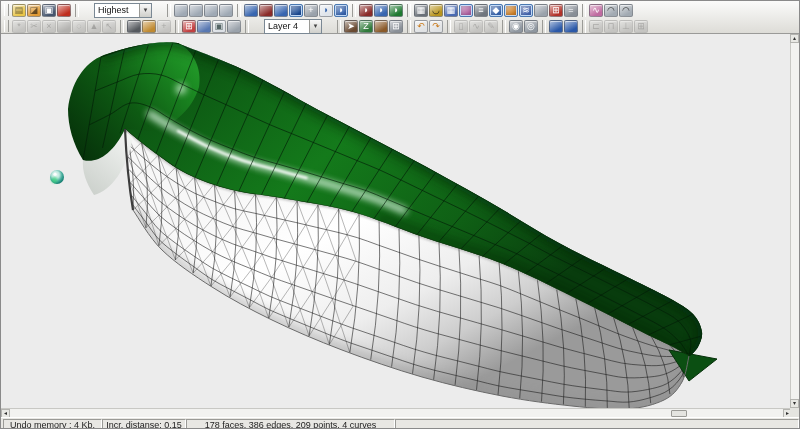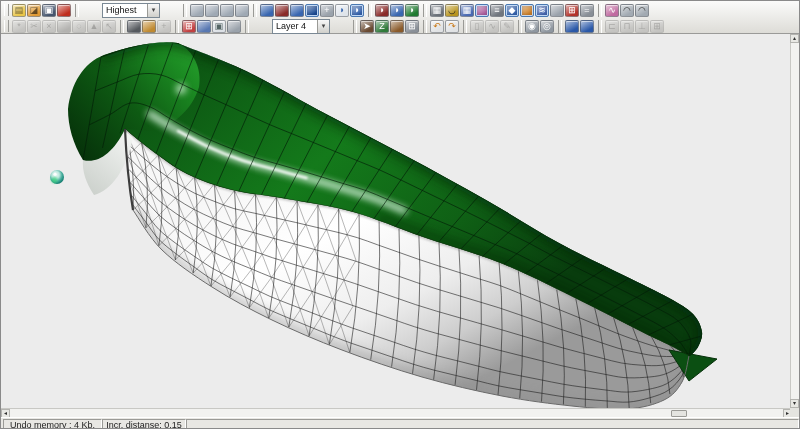--- a/index.html
+++ b/index.html
@@ -12,21 +12,21 @@
   #trow1{top:1px;} #trow2{top:17px;}
   .grip{width:3px;height:12px;border-left:1px solid #fff;border-right:1px solid #9a9a96;margin:0 3px 0 1px;}
   .ico{width:14px;height:13px;flex:0 0 auto;border-radius:2px;margin-right:1px;display:inline-flex;
        align-items:center;justify-content:center;font-size:9px;line-height:1;box-sizing:border-box;
        border:1px solid rgba(100,105,112,.6);box-shadow:inset 0 1px 0 rgba(255,255,255,.55);cursor:pointer;}
   .ico span{pointer-events:none;}
   .ico.pressed{border-color:#4a78b0;box-shadow:inset 0 0 0 1px rgba(205,228,255,.9),inset 0 0 4px rgba(0,10,40,.35);}
   .ico.disabled{filter:grayscale(1);opacity:.42;cursor:default;}
   .tsep{width:2px;height:13px;border-left:1px solid #9a9a96;border-right:1px solid #fff;margin:0 3px;flex:0 0 auto;}
   .dropdown{width:58px;height:15px;background:#fff;border:1px solid #7a8894;display:inline-flex;
-            align-items:center;margin:0 20px;box-sizing:border-box;cursor:pointer;flex:0 0 auto;}
+            align-items:center;margin:0 12px;box-sizing:border-box;cursor:pointer;flex:0 0 auto;}
   .ddtext{flex:1;font-size:9px;padding-left:3px;color:#111;white-space:nowrap;overflow:hidden;}
   .ddarrow{width:11px;height:13px;background:linear-gradient(#f8f8f8,#cfcfcb);border-left:1px solid #9a9a96;
            font-size:7px;color:#444;display:flex;align-items:center;justify-content:center;}
   
   .viewport{position:absolute;left:0;top:33px;width:791px;height:374px;background:#ececec;overflow:hidden;}
   
   .vscroll{position:absolute;right:0;top:33px;width:9px;height:374px;background:#f2f2f0;border-left:1px solid #c8c8c4;box-sizing:border-box;}
   .hscroll{position:absolute;left:0;top:407px;width:791px;height:9px;background:#f2f2f0;border-top:1px solid #c8c8c4;box-sizing:border-box;}
   .sarrow{position:absolute;width:9px;height:9px;background:#e8e8e4;border:1px solid #b4b4b0;box-sizing:border-box;
           font-size:6px;line-height:7px;text-align:center;color:#333;cursor:pointer;}
@@ -499,15 +499,16 @@
   <div class="hscroll">
     <span class="sarrow" id="hlt" style="left:0;top:0">◂</span>
     <span class="sthumb" id="hthumb" style="left: 670px;"></span>
     <span class="sarrow" id="hrt" style="right:0;top:0">▸</span>
   </div>
   <div class="scorner"></div>
 
   <div class="statusbar">
     <div class="scell" id="sc1">Undo memory : 4 Kb.</div>
     <div class="scell" id="sc2">Incr. distanse: 0.15</div>
+    <div class="scell" id="sc3">178 faces, 386 edges, 209 points, 4 curves</div>
     <div class="scell" id="sc4"></div>
   </div>
 </div>
 
 </body></html>

